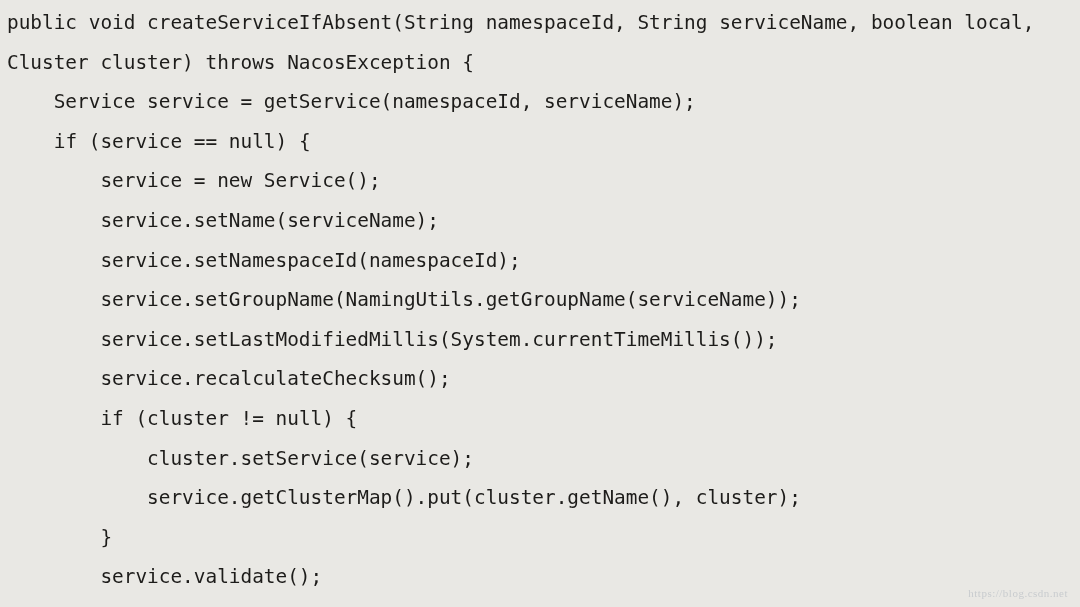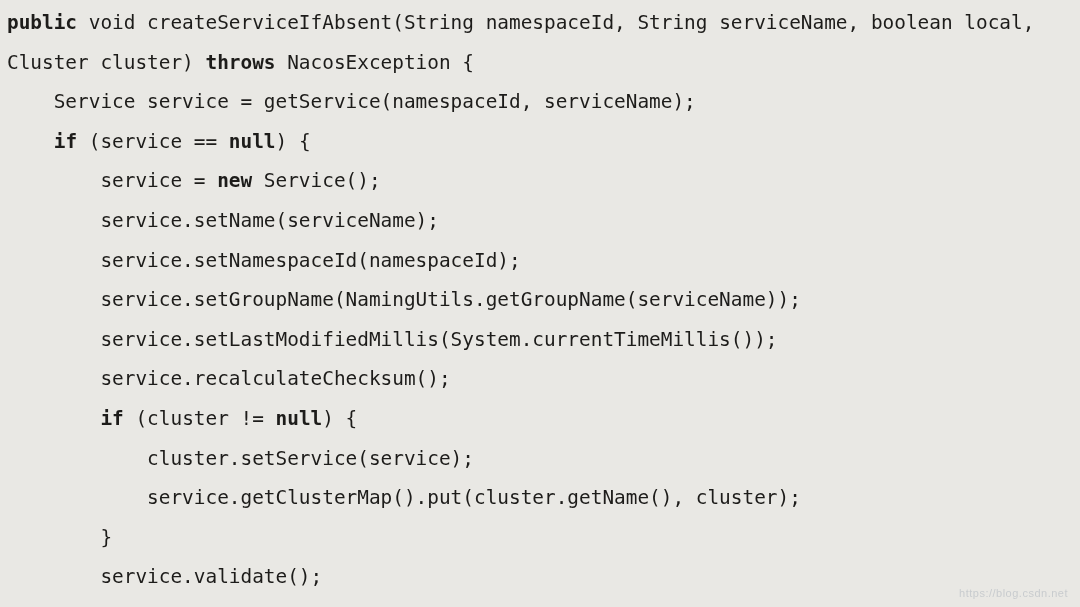--- a/index.html
+++ b/index.html
@@ -25,27 +25,27 @@
     font-family: "DejaVu Sans Mono", monospace;
     font-size: 19.4px;
     line-height: 39.6px;
     color: #1d1c1a;
     white-space: pre;
   }
   .line {
     height: 39.6px;
   }
   .kw {
-    font-weight: 700;
+    font-weight: 400;
   }
   .watermark {
     position: absolute;
     right: 12px;
     bottom: 8px;
-    font-family: Liberation Sans, sans-serif;
+    font-family: Liberation Serif, serif;
     font-size: 11px;
     color: #c3c7cb;
     opacity: 0.85;
     letter-spacing: 0.5px;
   }
 </style>
 </head>
 <body>
 
 <div class="page">

